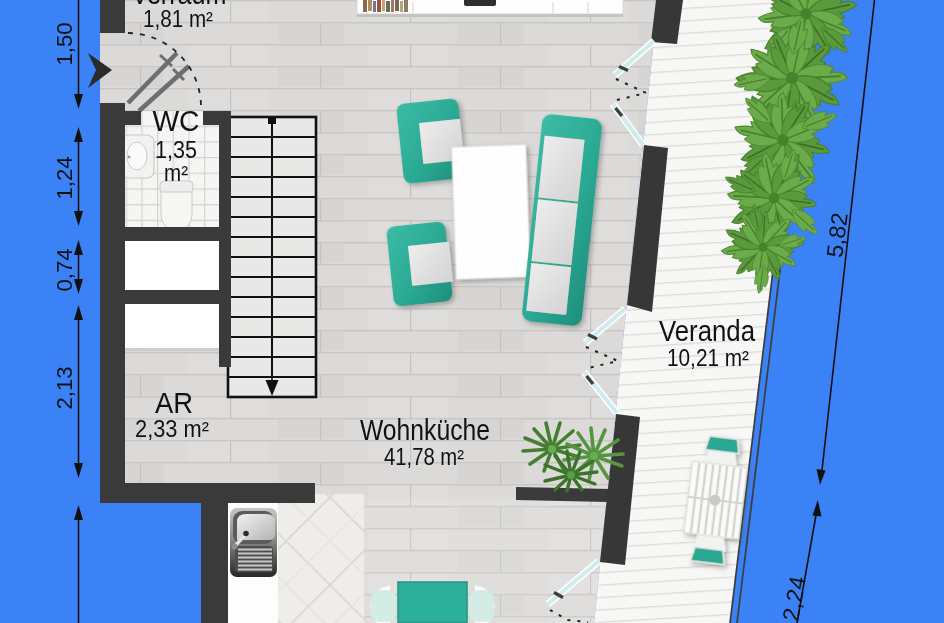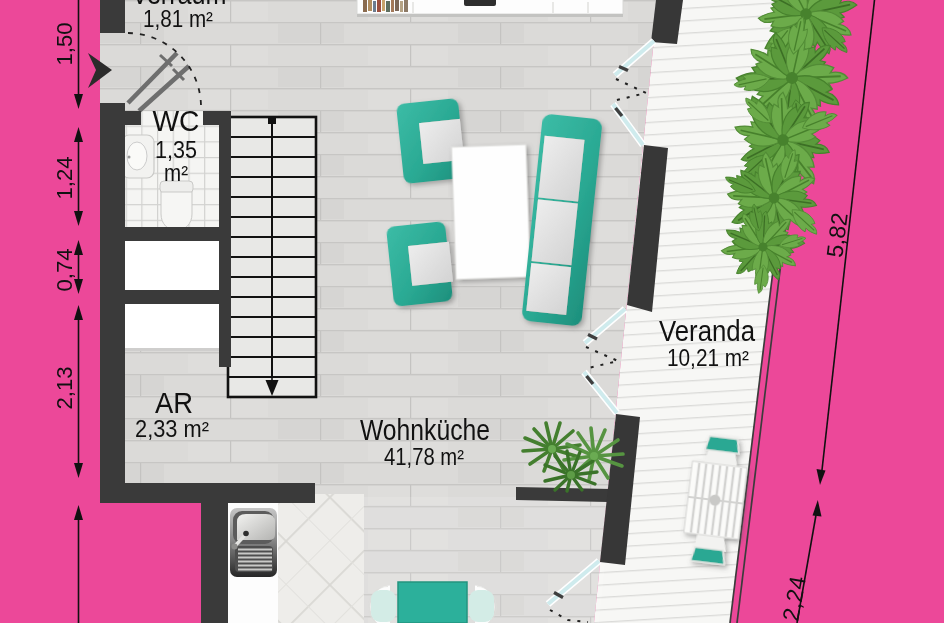--- a/index.html
+++ b/index.html
@@ -1,16 +1,16 @@
 <!DOCTYPE html>
 <html><head>
 <meta charset="utf-8">
 <style>
 html,body{margin:0;padding:0;background:#ffffff;}
-#plan{position:relative;width:944px;height:623px;overflow:hidden;background:#ec4899;
+#plan{position:relative;width:944px;height:623px;overflow:hidden;background:#3b82f6;
 font-family:"Liberation Sans",sans-serif;}
 </style>
 </head>
 <body>
 <div id="plan">
 <svg width="944" height="623" viewBox="0 0 944 623">
 <defs>
 <pattern id="fl" patternUnits="userSpaceOnUse" width="180" height="44">
   <rect width="180" height="44" fill="#dbdad8"></rect>
   <rect x="0" y="0" width="180" height="1.4" fill="#c7c6c4"></rect>

